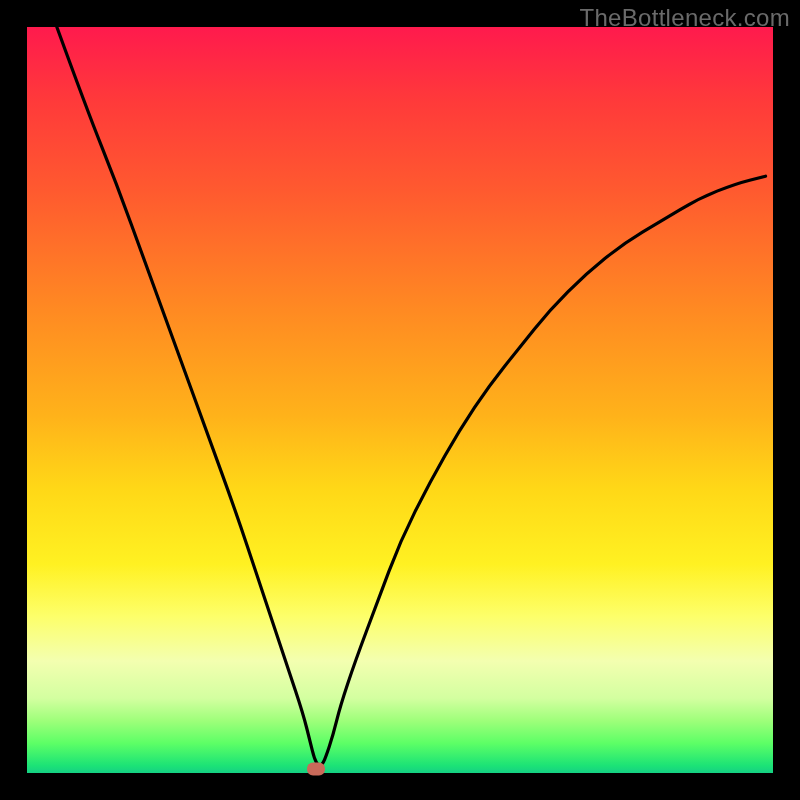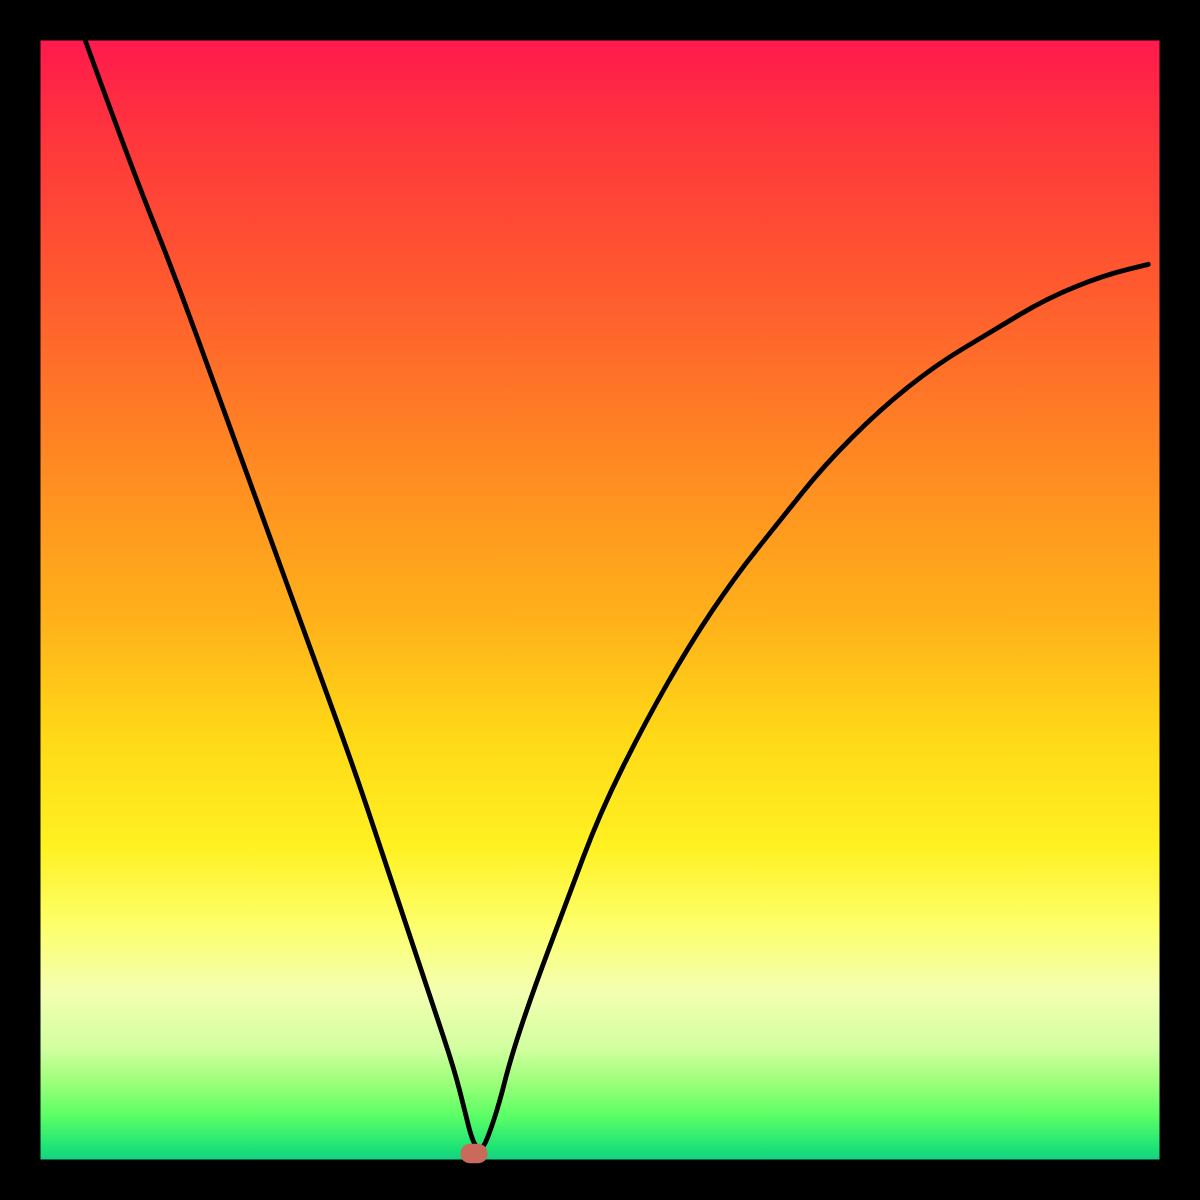--- a/index.html
+++ b/index.html
@@ -70,13 +70,14 @@
 
 <div class="frame">
   <div class="plot-area"></div>
 
   <svg class="curve-svg" viewBox="0 0 746 746" preserveAspectRatio="none">
     <path id="curve-path" fill="none" stroke="#000" stroke-width="3.2" stroke-linecap="round" d="M 29.84 0.00 Q 59.68 82.06 74.60 119.36 Q 89.52 156.66 104.44 197.69 Q 119.36 238.72 134.28 279.75 Q 149.20 320.78 164.12 361.81 Q 179.04 402.84 193.96 443.87 Q 208.88 484.90 220.07 518.47 Q 231.26 552.04 238.72 574.42 Q 246.18 596.80 253.64 619.18 Q 261.10 641.56 268.56 663.94 Q 276.02 686.32 279.75 701.24 Q 283.48 716.16 285.35 723.62 Q 287.21 731.08 289.07 734.81 Q 290.94 738.54 292.81 738.54 Q 294.67 738.54 296.54 734.81 Q 298.40 731.08 302.13 719.89 Q 305.86 708.70 309.59 693.78 Q 313.32 678.86 320.78 656.48 Q 328.24 634.10 339.43 604.26 Q 350.62 574.42 361.81 544.58 Q 373.00 514.74 387.92 484.90 Q 402.84 455.06 417.76 428.95 Q 432.68 402.84 447.60 380.46 Q 462.52 358.08 477.44 339.43 Q 492.36 320.78 507.28 302.13 Q 522.20 283.48 540.85 264.83 Q 559.50 246.18 578.15 231.26 Q 596.80 216.34 615.45 205.15 Q 634.10 193.96 652.75 182.77 Q 671.40 171.58 690.05 164.12 Q 708.70 156.66 723.62 152.93 T 738.54 149.20"></path>
   </svg>
 
   <div id="marker" class="marker" style="left: 316.448px; top: 769.27px; background: rgb(201, 106, 90);"></div>
 
+  <div class="watermark">TheBottleneck.com</div>
 </div>
 
 </body></html>

